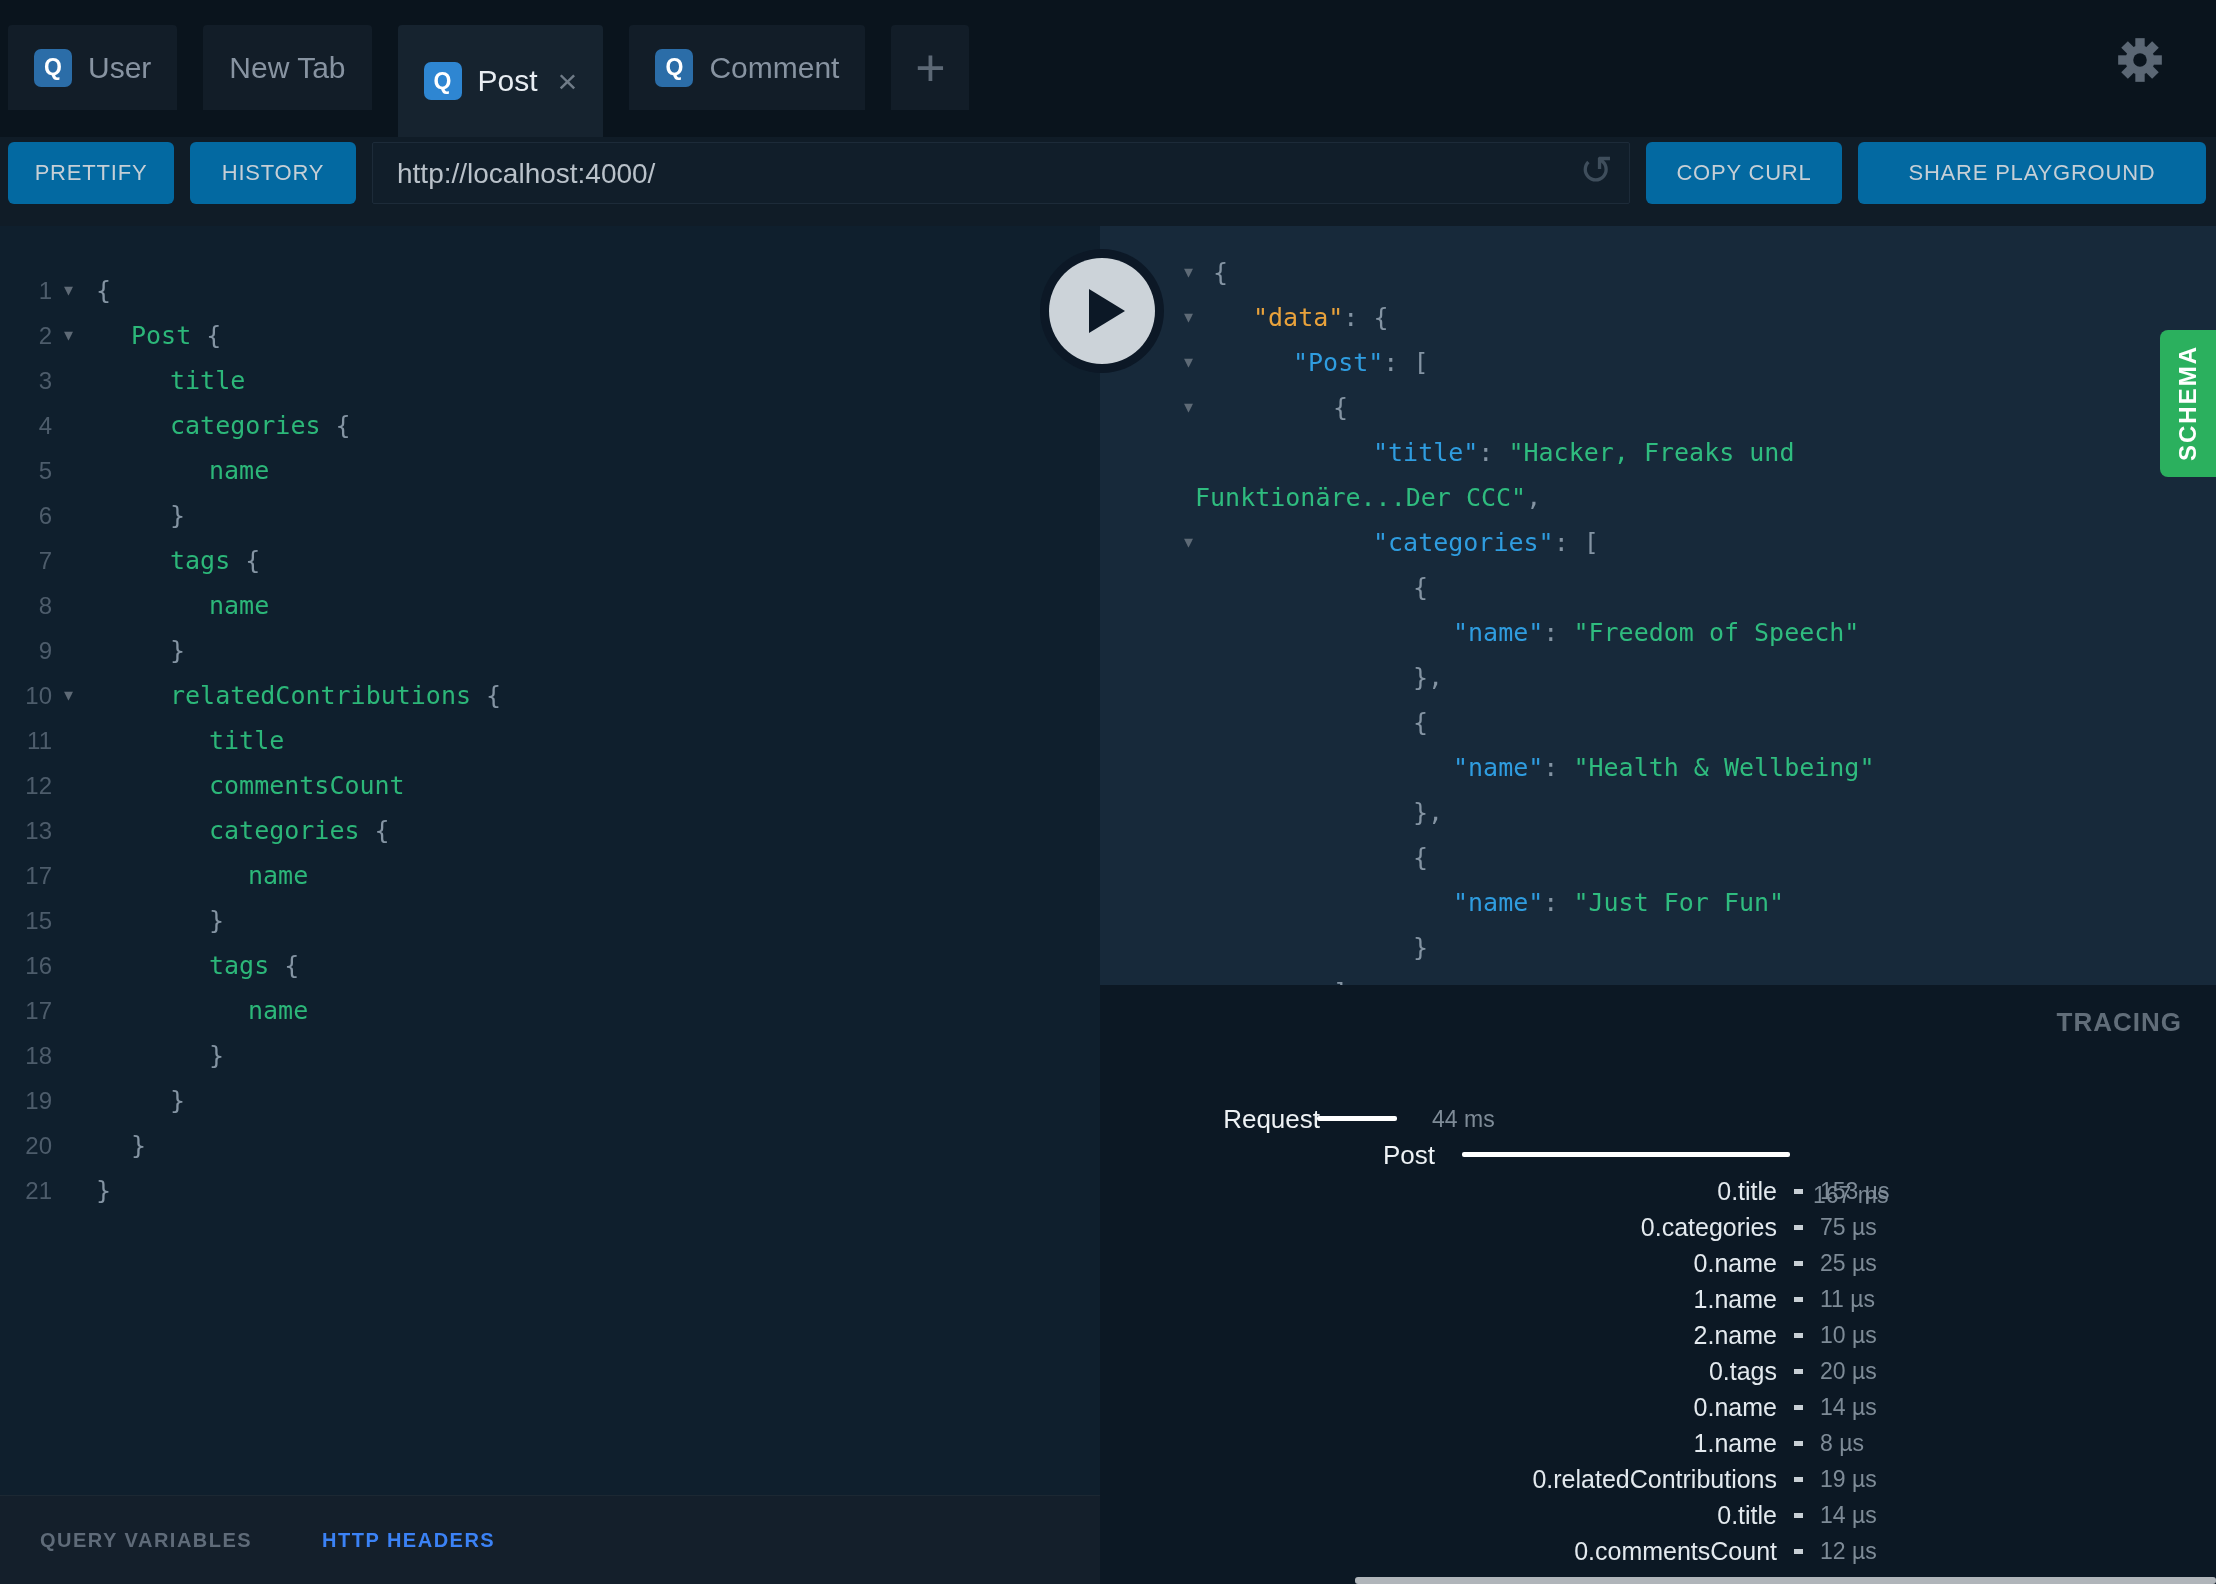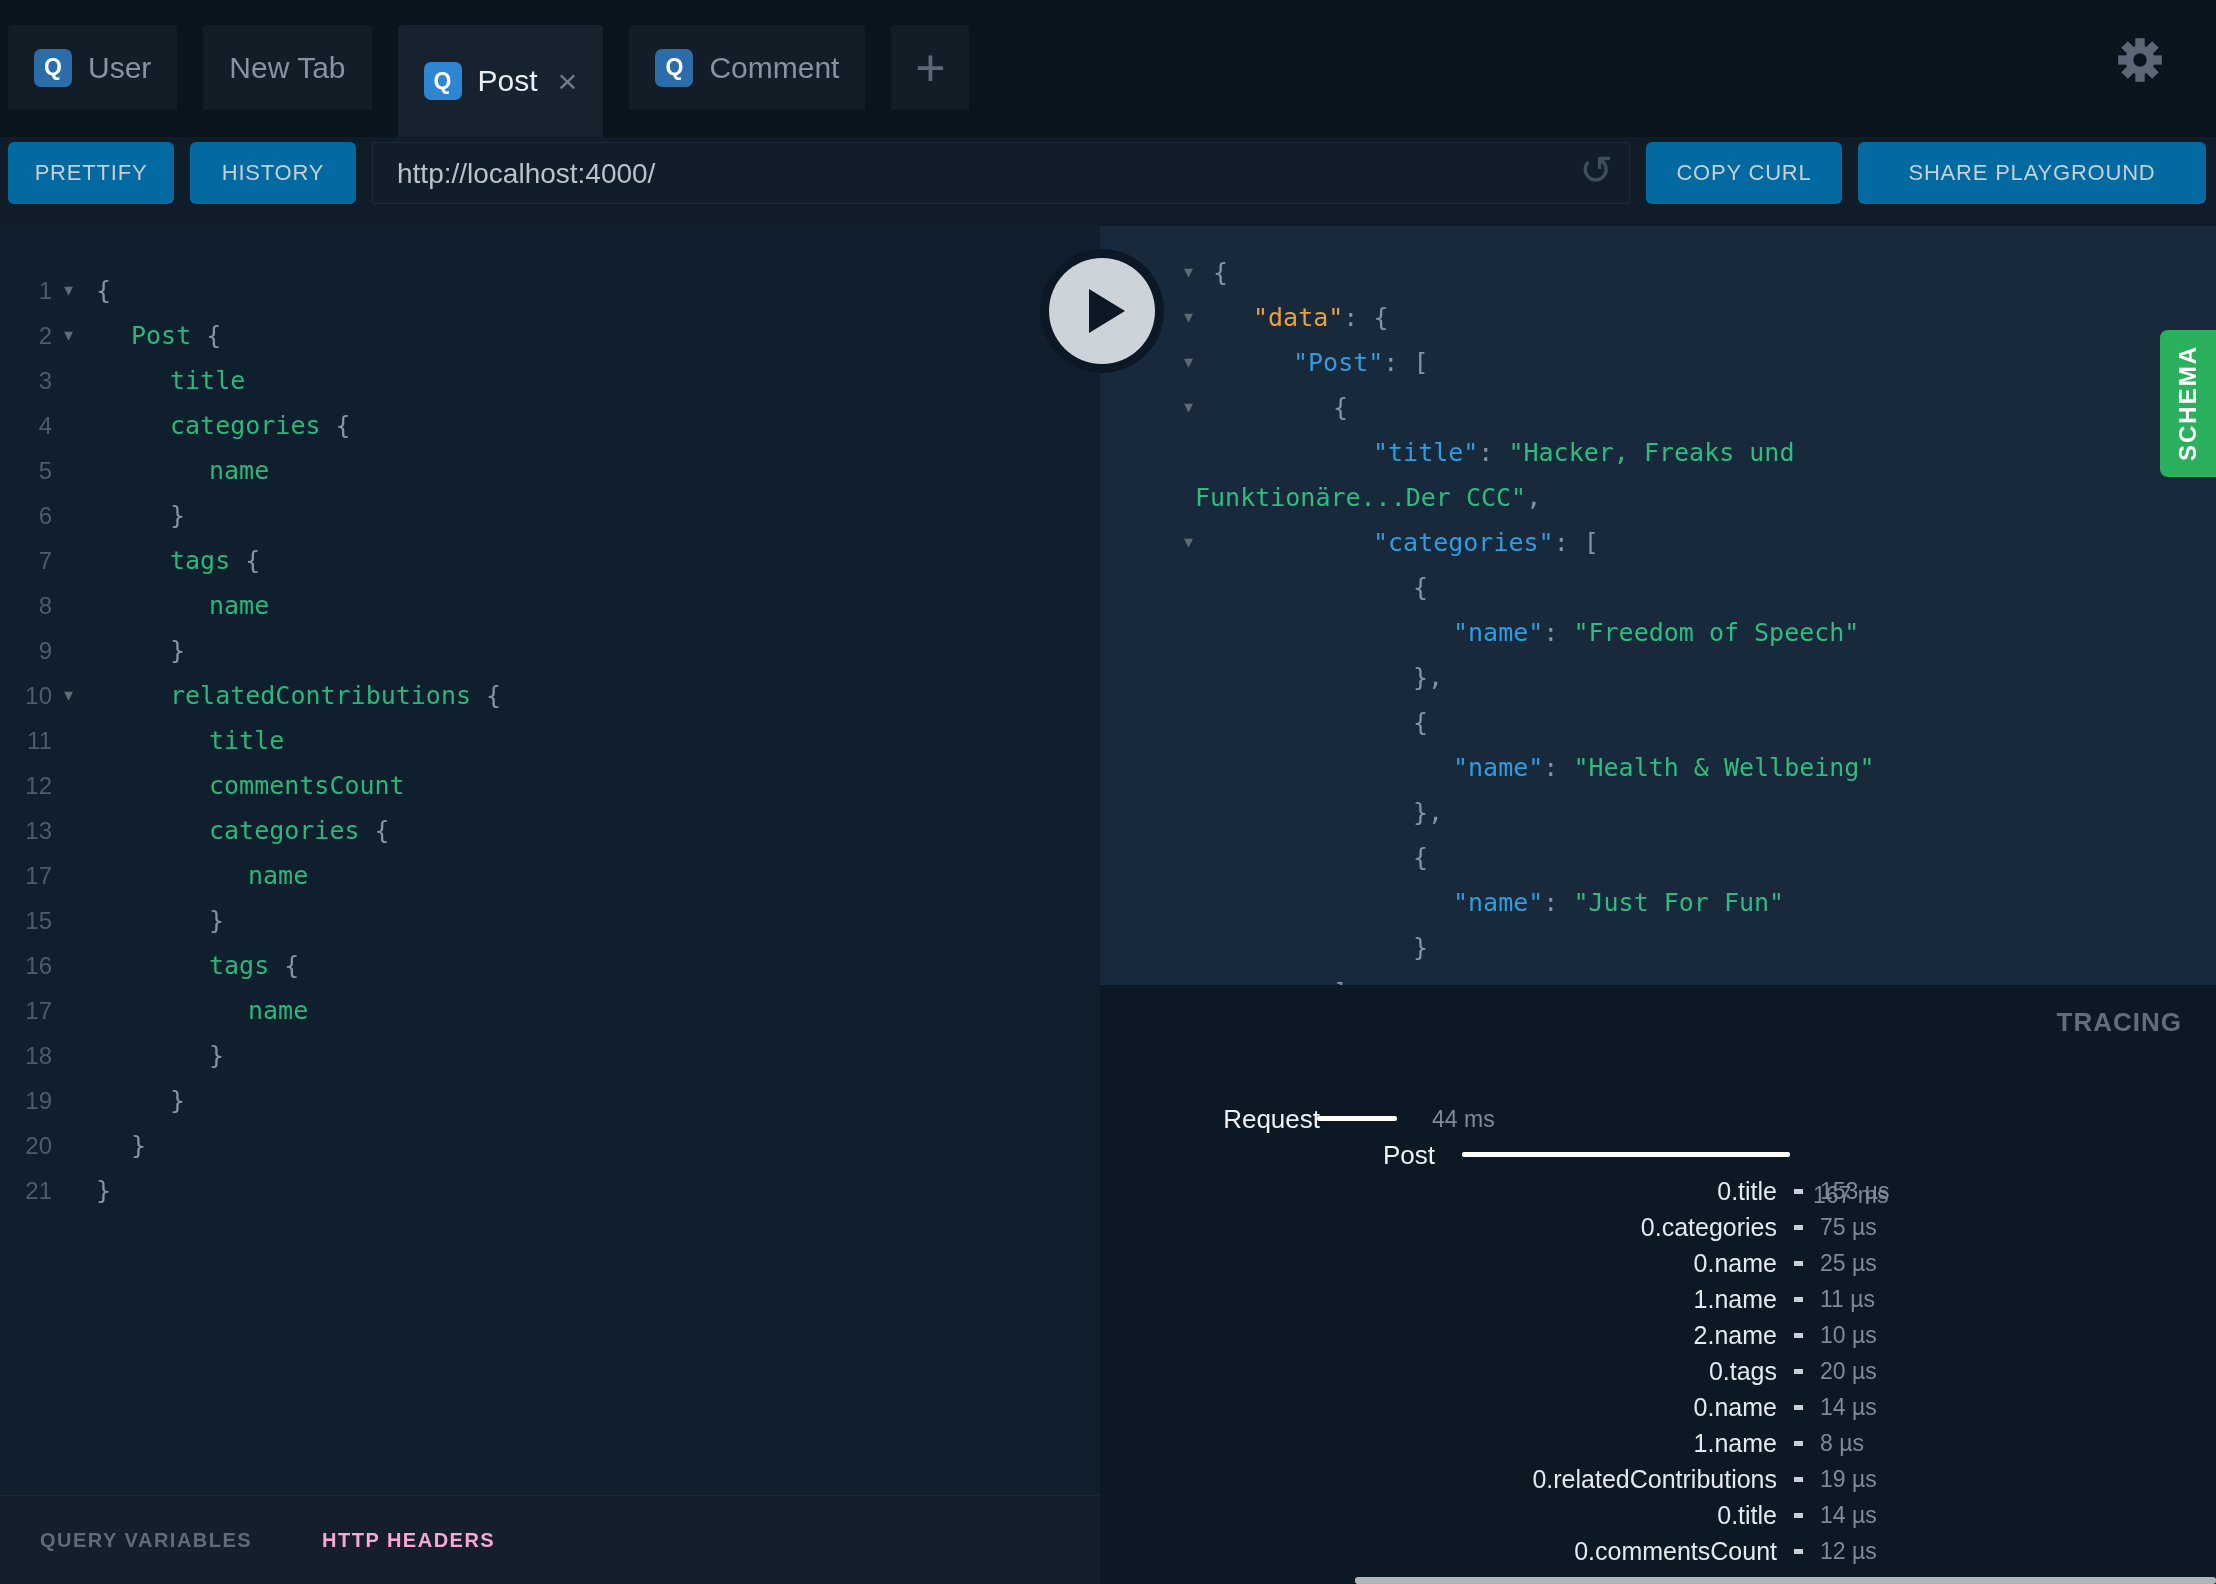--- a/index.html
+++ b/index.html
@@ -76,21 +76,21 @@
   .trace-span .slbl{position:absolute;top:0;font-size:26px;color:#eef2f5;line-height:36px;}
   .trace-span .bar{position:absolute;top:15px;height:5px;background:#ffffff;border-radius:2px;}
   .trace-span .sval{position:absolute;top:0;font-size:23px;color:#7e8b97;line-height:36px;}
   #row-request .slbl{right:896px;} #row-request .bar{left:217px;width:80px;} #row-request .sval{left:332px;}
   #row-post .slbl{right:781px;} #row-post .bar{left:362px;width:328px;} #row-post .sval{left:713px;margin-top:40px;}
   #hscroll{position:absolute;left:255px;bottom:0;width:861px;height:7px;background:#b0b5ba;border-radius:3px;}
 
   
   #bottombar .bb{position:absolute;top:0;height:88px;line-height:88px;font-size:20px;font-weight:600;letter-spacing:1.5px;cursor:pointer;}
   #bb-qv{left:40px;color:#5f6b79;}
-  #bb-hh{left:322px;color:#f9a8d4;}
+  #bb-hh{left:322px;color:#3b82f6;}
 </style>
 </head>
 <body>
 
 <div id="app">
 
   <div id="tabbar">
 
     <div class="tab">
         <span class="badge">Q</span>

